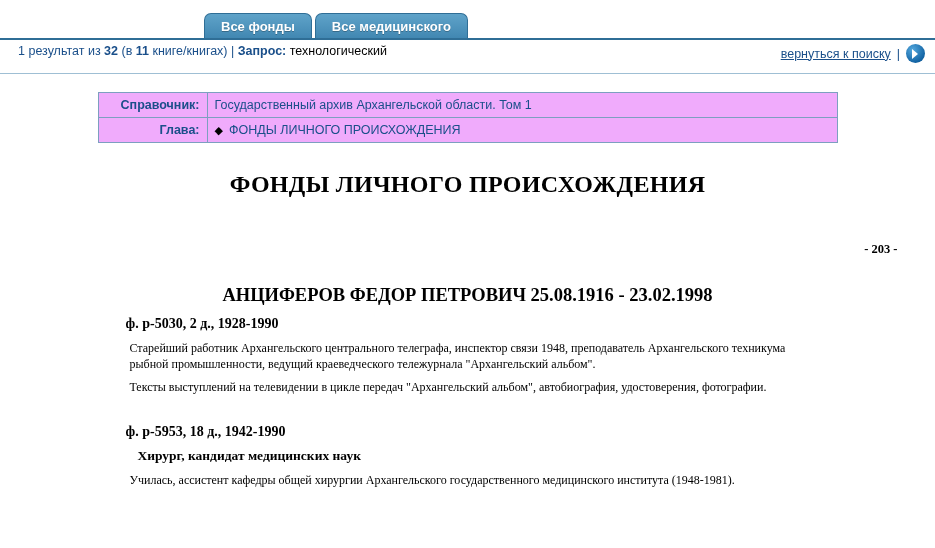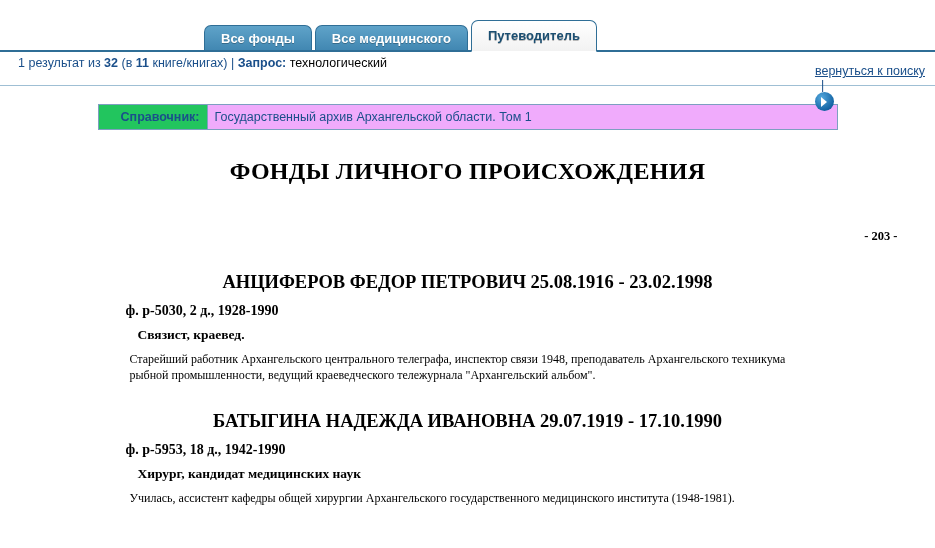--- a/index.html
+++ b/index.html
@@ -19,21 +19,20 @@
   .tabbar {
     position: relative;
     height: 40px;
     padding-left: 204px;
     box-sizing: border-box;
   }
   .tabbar-inner {
     display: flex;
     align-items: flex-end;
     height: 40px;
-    margin-top: 12px;
   }
   .tab {
     height: 26px;
     line-height: 26px;
     margin-top: 14px;
     padding: 0 16px;
     color: #ffffff;
     font-size: 13px;
     font-weight: bold;
     background: #4a90ba;
@@ -85,25 +84,24 @@
     color: #1a4f8a;
     font-weight: bold;
   }
   .resultbar .query-value {
     color: #000000;
     font-weight: normal;
   }
   .resultbar .right {
     position: absolute;
     right: 10px;
-    top: 12px;
+    top: 4px;
     display: flex;
-    align-items: flex-start;
-    font-size: 12.5px;
-    flex-direction: column;
+    align-items: center;
+    font-size: 12.5px;
   }
   .backlink {
     color: #1a4f8a;
     text-decoration: underline;
     cursor: pointer;
   }
   .sep-bar {
     color: #1a4f8a;
     margin: 0 6px;
   }
@@ -134,21 +132,21 @@
     font-size: 12.5px;
   }
   .infotable td {
     border: 1px solid #7d9fc0;
     padding: 5px 7px;
     vertical-align: top;
   }
   .infotable td.label {
     width: 94px;
     text-align: right;
-    background: #22c55e;
+    background: #f0abfc;
     color: #1a4f8a;
     font-weight: bold;
     white-space: nowrap;
   }
   .infotable td.value {
     background: #f0abfc;
     color: #1a4f8a;
   }
   .chapter-item {
     color: #1a4f8a;
@@ -212,53 +210,57 @@
   }
   .entry.second .entry-title { margin-top: 20px; }
 </style>
 </head>
 <body>
 
 <div class="tabbar">
   <div class="tabbar-inner">
     <div class="tab">Все фонды</div>
     <div class="tab">Все медицинского</div>
-    <div class="tab active">Путеводитель</div>
   </div>
   <div class="tabs-rule"></div>
 </div>
 
 <div class="resultbar">
   <span class="left"><span>1 результат из </span><b>32</b><span> (в </span><b>11</b><span> книге/книгах) | </span></span><span class="query-label">Запрос:</span><span class="query-value"> технологический</span>
   <span class="right">
     <span class="backlink">вернуться к поиску</span>
     <span class="sep-bar">|</span>
     <span class="arrow-btn"></span>
   </span>
 </div>
 
 <table class="infotable">
   <tbody>
       <tr>
     <td class="label">Справочник:</td>
     <td class="value">Государственный архив Архангельской области. Том 1</td>
   </tr>
+  <tr>
+    <td class="label">Глава:</td>
+    <td class="value">
+      <span class="bullet">◆</span><span class="chapter-item">ФОНДЫ ЛИЧНОГО ПРОИСХОЖДЕНИЯ</span>
+    </td>
+  </tr>
 </tbody>
   </table>
 
 <div class="doc">
   <div class="doc-h1">ФОНДЫ ЛИЧНОГО ПРОИСХОЖДЕНИЯ</div>
   <div class="page-num">- 203 -</div>
 
   <div class="entry">
     <div class="entry-title">АНЦИФЕРОВ ФЕДОР ПЕТРОВИЧ 25.08.1916 - 23.02.1998</div>
     <div class="entry-fund">ф. р-5030, 2 д., 1928-1990</div>
-    <div class="entry-role">Связист, краевед.</div>
     <div class="entry-para">Старейший работник Архангельского центрального телеграфа, инспектор связи 1948, преподаватель Архангельского техникума рыбной промышленности, ведущий краеведческого тележурнала "Архангельский альбом".</div>
+    <div class="entry-para">Тексты выступлений на телевидении в цикле передач "Архангельский альбом", автобиография, удостоверения, фотографии.</div>
   </div>
 
   <div class="entry second">
-    <div class="entry-title">БАТЫГИНА НАДЕЖДА ИВАНОВНА 29.07.1919 - 17.10.1990</div>
     <div class="entry-fund">ф. р-5953, 18 д., 1942-1990</div>
     <div class="entry-role">Хирург, кандидат медицинских наук</div>
     <div class="entry-para">Училась, ассистент кафедры общей хирургии Архангельского государственного медицинского института (1948-1981).</div>
   </div>
 </div>
 
 </body></html>

